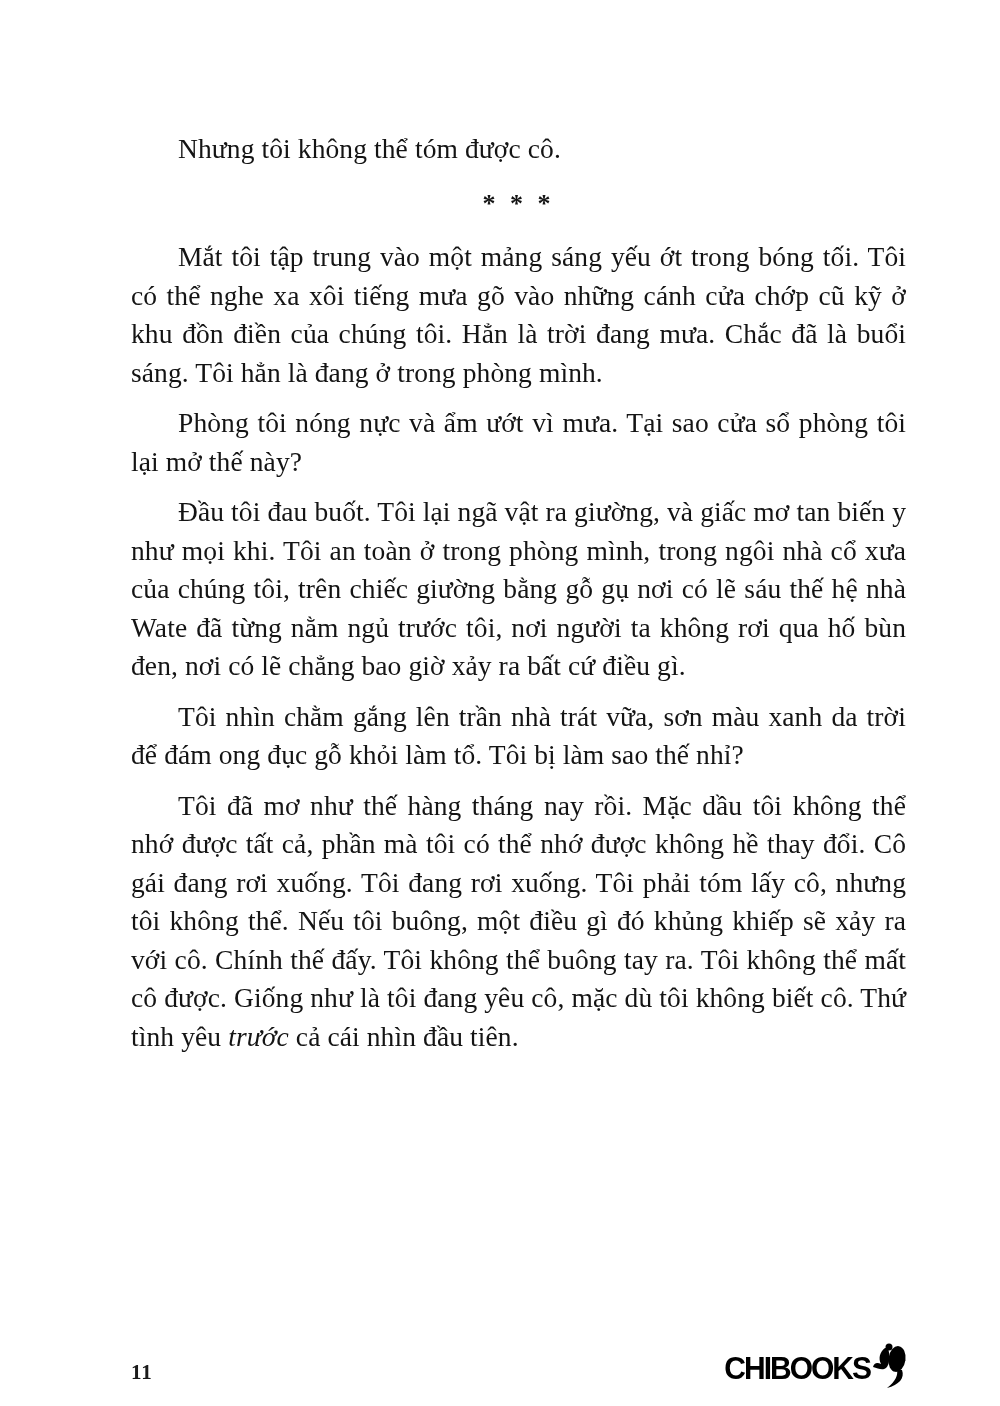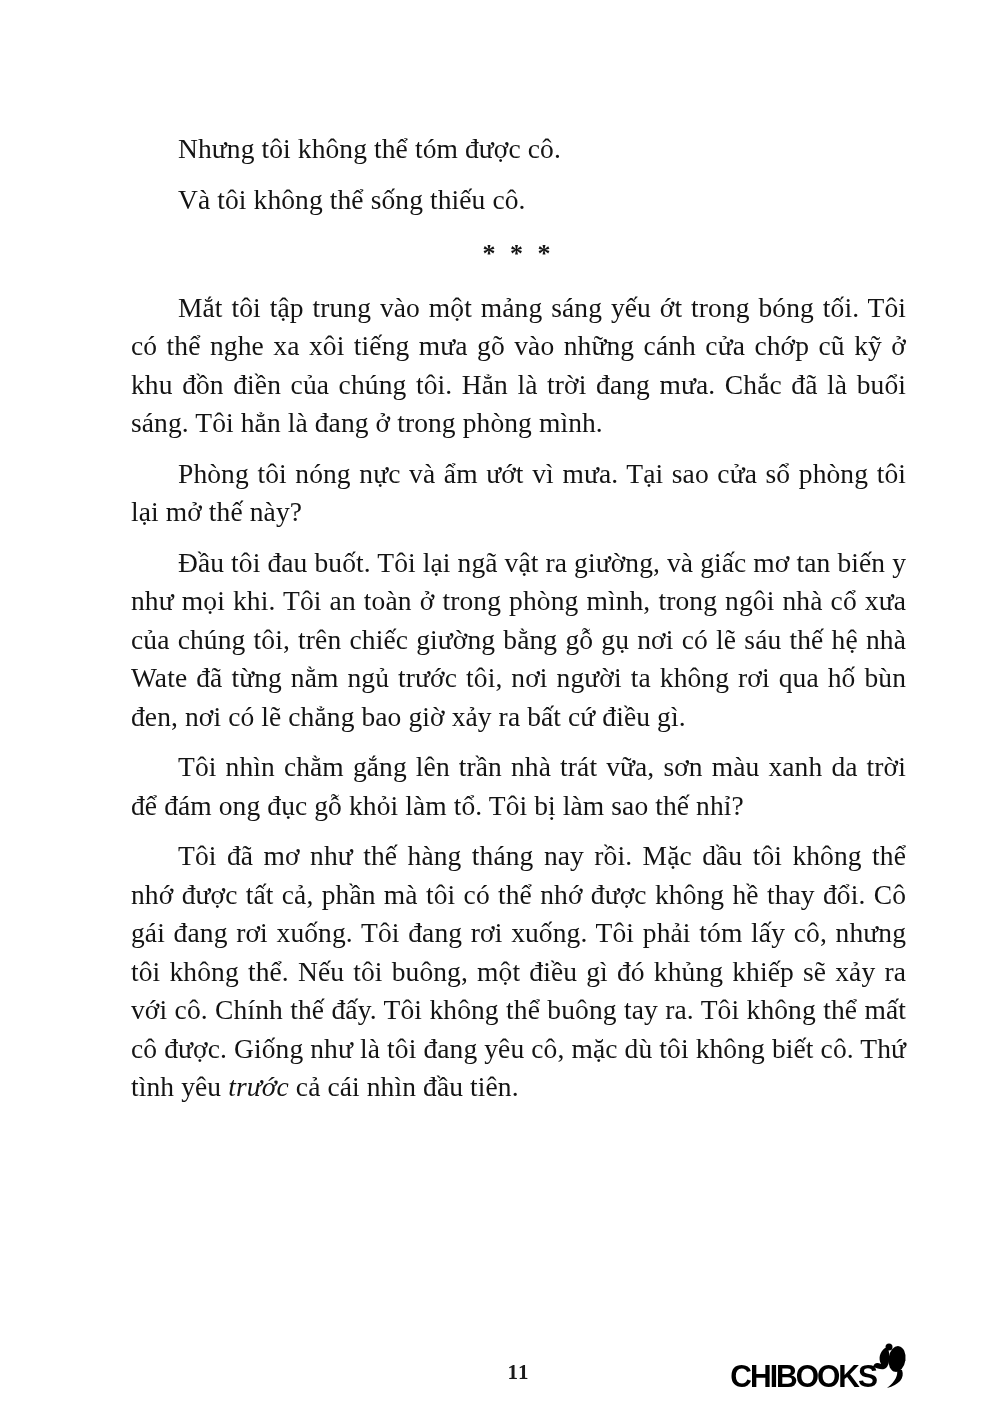--- a/index.html
+++ b/index.html
@@ -44,33 +44,33 @@
     left: 0;
     top: 1326px;
     width: 1000px;
     height: 50px;
   }
   .page-number {
     position: absolute;
     left: 131px;
     width: 775px;
     top: 8px;
-    text-align: center;
+    text-align: left;
     font-size: 21px;
     font-weight: bold;
     letter-spacing: 1px;
     color: #1a1a1a;
   }
   .publisher-logo {
     position: absolute;
     right: 92px;
     top: 0;
     display: flex;
-    align-items: flex-end;
-    gap: 2px;
+    align-items: flex-start;
+    gap: 8px;
   }
   .publisher-logo .logo-text {
     font-family: "Liberation Sans", "DejaVu Sans", sans-serif;
     font-weight: 800;
     font-size: 30px;
     letter-spacing: -2px;
     color: #000000;
     transform: scaleY(1.02);
   }
   .bird-mark {
@@ -79,21 +79,20 @@
     margin-top: -10px;
   }
 </style>
 </head>
 <body>
 
 <div class="page">
 
   <div class="text-block">
     <p class="para">Nhưng tôi không thể tóm được cô.</p>
-    <p class="para">Và tôi không thể sống thiếu cô.</p>
     <div class="separator">* * *</div>
     <p class="para">Mắt tôi tập trung vào một mảng sáng yếu ớt trong bóng tối. Tôi có thể nghe xa xôi tiếng mưa gõ vào những cánh cửa chớp cũ kỹ ở khu đồn điền của chúng tôi. Hẳn là trời đang mưa. Chắc đã là buổi sáng. Tôi hẳn là đang ở trong phòng mình.</p>
     <p class="para">Phòng tôi nóng nực và ẩm ướt vì mưa. Tại sao cửa sổ phòng tôi lại mở thế này?</p>
     <p class="para">Đầu tôi đau buốt. Tôi lại ngã vật ra giường, và giấc mơ tan biến y như mọi khi. Tôi an toàn ở trong phòng mình, trong ngôi nhà cổ xưa của chúng tôi, trên chiếc giường bằng gỗ gụ nơi có lẽ sáu thế hệ nhà Wate đã từng nằm ngủ trước tôi, nơi người ta không rơi qua hố bùn đen, nơi có lẽ chẳng bao giờ xảy ra bất cứ điều gì.</p>
     <p class="para">Tôi nhìn chằm gắng lên trần nhà trát vữa, sơn màu xanh da trời để đám ong đục gỗ khỏi làm tổ. Tôi bị làm sao thế nhỉ?</p>
     <p class="para"><span>Tôi đã mơ như thế hàng tháng nay rồi. Mặc dầu tôi không thể nhớ được tất cả, phần mà tôi có thể nhớ được không hề thay đổi. Cô gái đang rơi xuống. Tôi đang rơi xuống. Tôi phải tóm lấy cô, nhưng tôi không thể. Nếu tôi buông, một điều gì đó khủng khiếp sẽ xảy ra với cô. Chính thế đấy. Tôi không thể buông tay ra. Tôi không thể mất cô được. Giống như là tôi đang yêu cô, mặc dù tôi không biết cô. Thứ tình yêu </span><i>trước</i><span> cả cái nhìn đầu tiên.</span></p>
   </div>
 
   <div class="footer-row">
     <div class="page-number">11</div>

